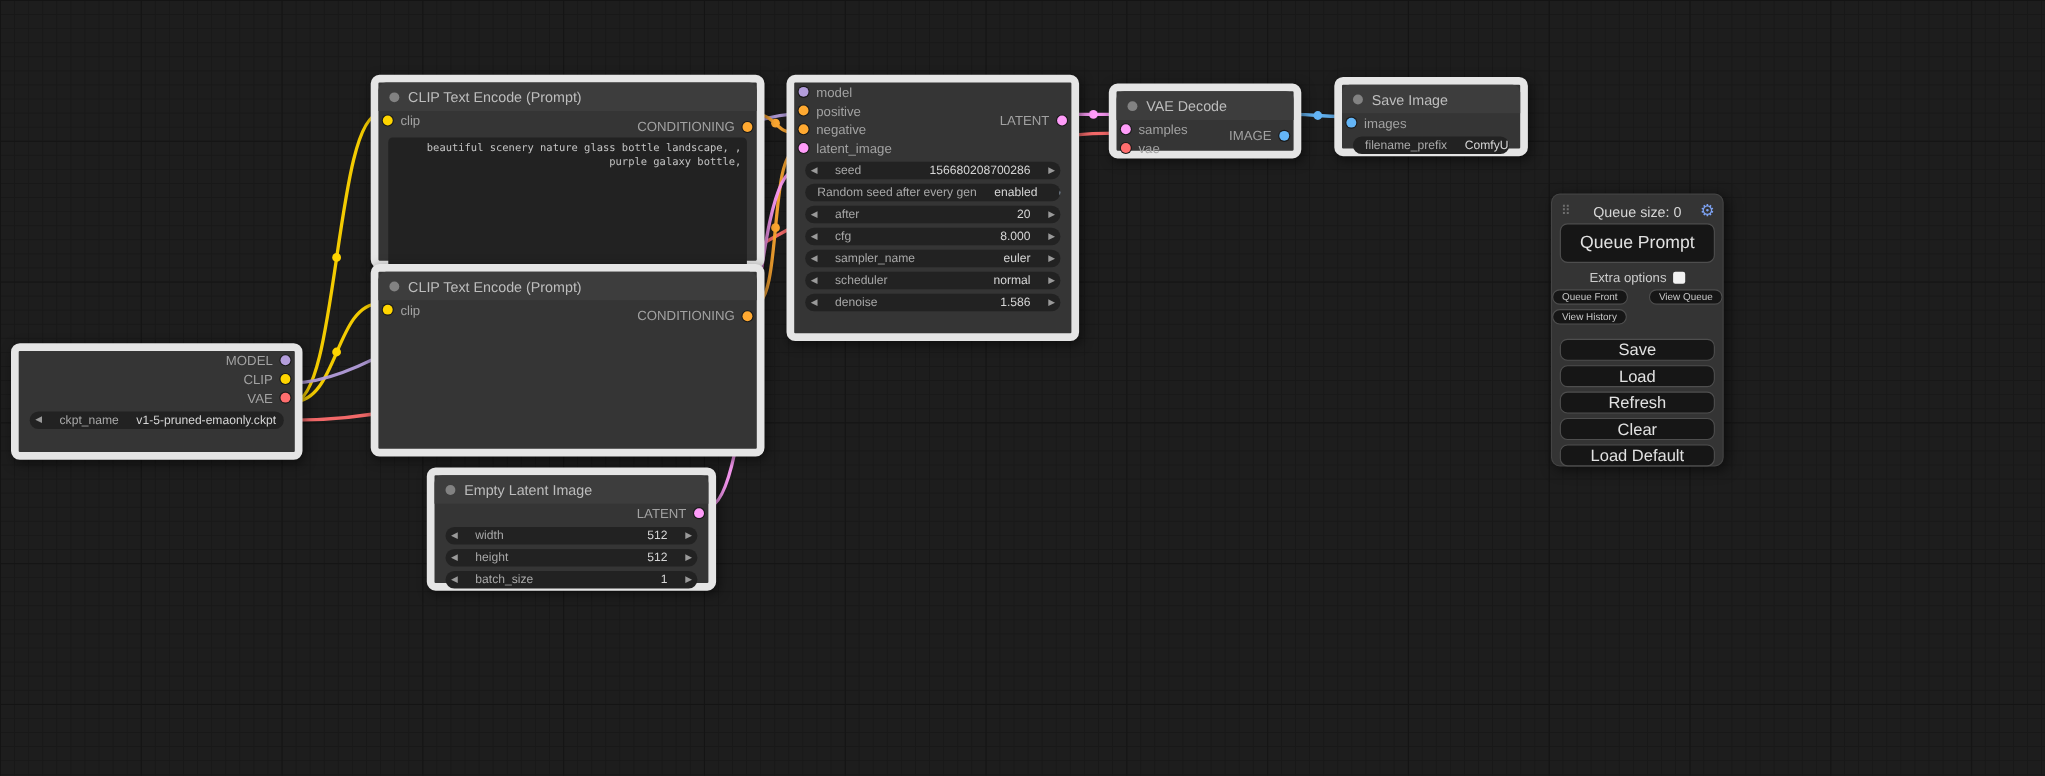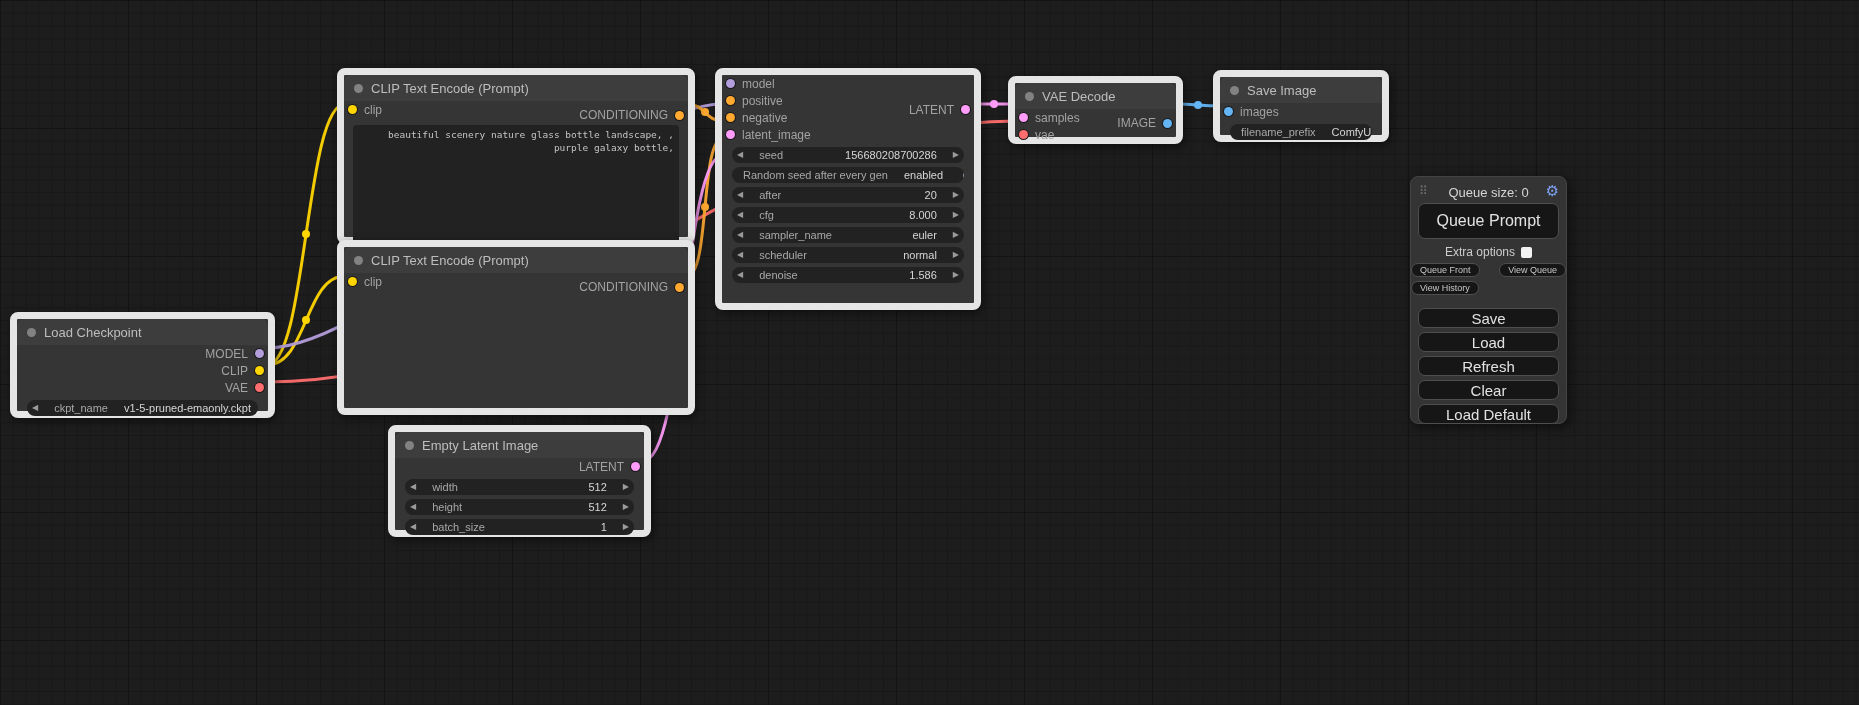--- a/index.html
+++ b/index.html
@@ -96,24 +96,20 @@
   <circle cx="495" cy="226" r="4" fill="#B39DDB"></circle>
   <circle cx="640" cy="251" r="4" fill="#FF6E6E"></circle>
   <circle cx="705" cy="112" r="4" fill="#FFA931"></circle>
   <circle cx="705" cy="207" r="4" fill="#FFA931"></circle>
   <circle cx="684" cy="308" r="4" fill="#FF9CF9"></circle>
   <circle cx="994" cy="104" r="4" fill="#FF9CF9"></circle>
   <circle cx="1198" cy="105" r="4" fill="#64B5F6"></circle>
 </svg>
 
 <div class="node" style="left:10px;top:312px;width:265px;height:106px">
-  <div class="n-title">
-    <span class="c-dot"></span>
-    <span>Load Checkpoint</span>
-  </div>
   <div class="slot out">
     <span class="pin" style="background-color: rgb(179, 157, 219);"></span>
     <span>MODEL</span>
   </div>
   <div class="slot out">
     <span class="pin" style="background-color: rgb(255, 213, 0);"></span>
     <span>CLIP</span>
   </div>
   <div class="slot out">
     <span class="pin" style="background-color: rgb(255, 110, 110);"></span>

